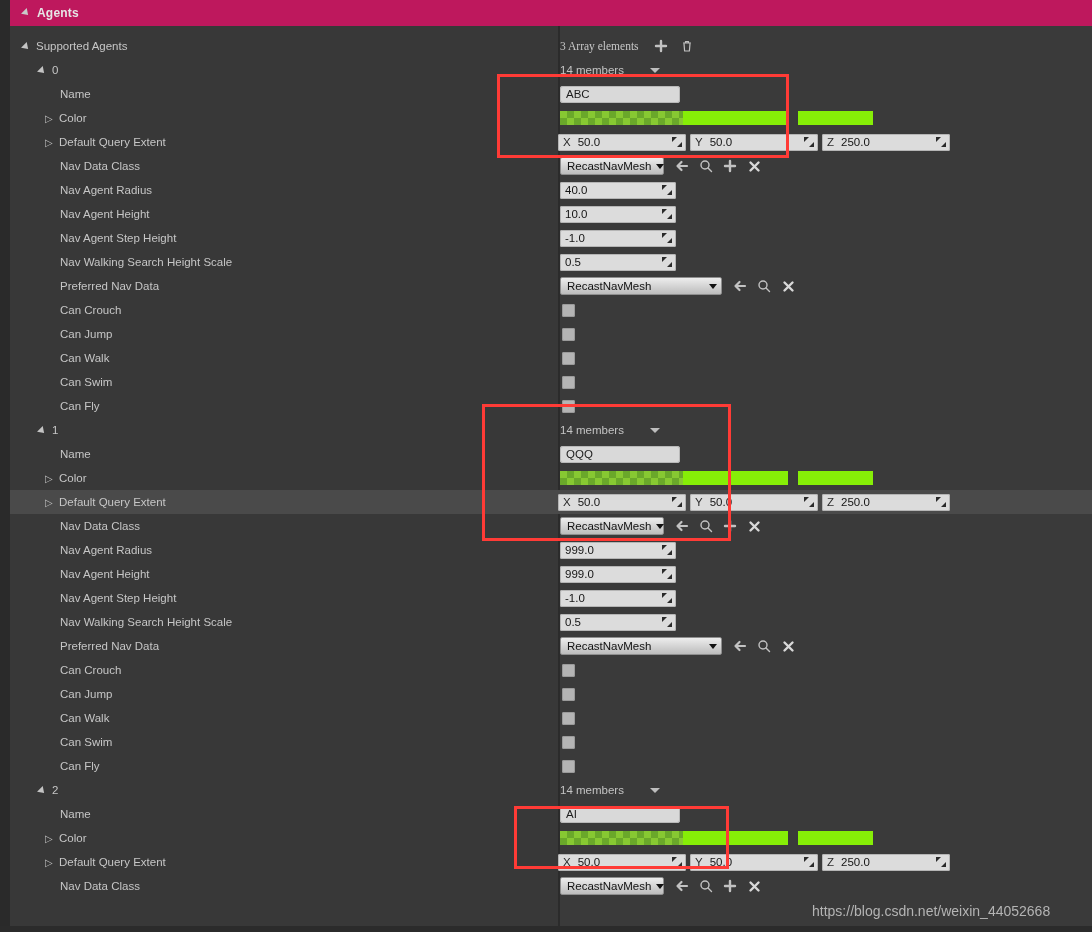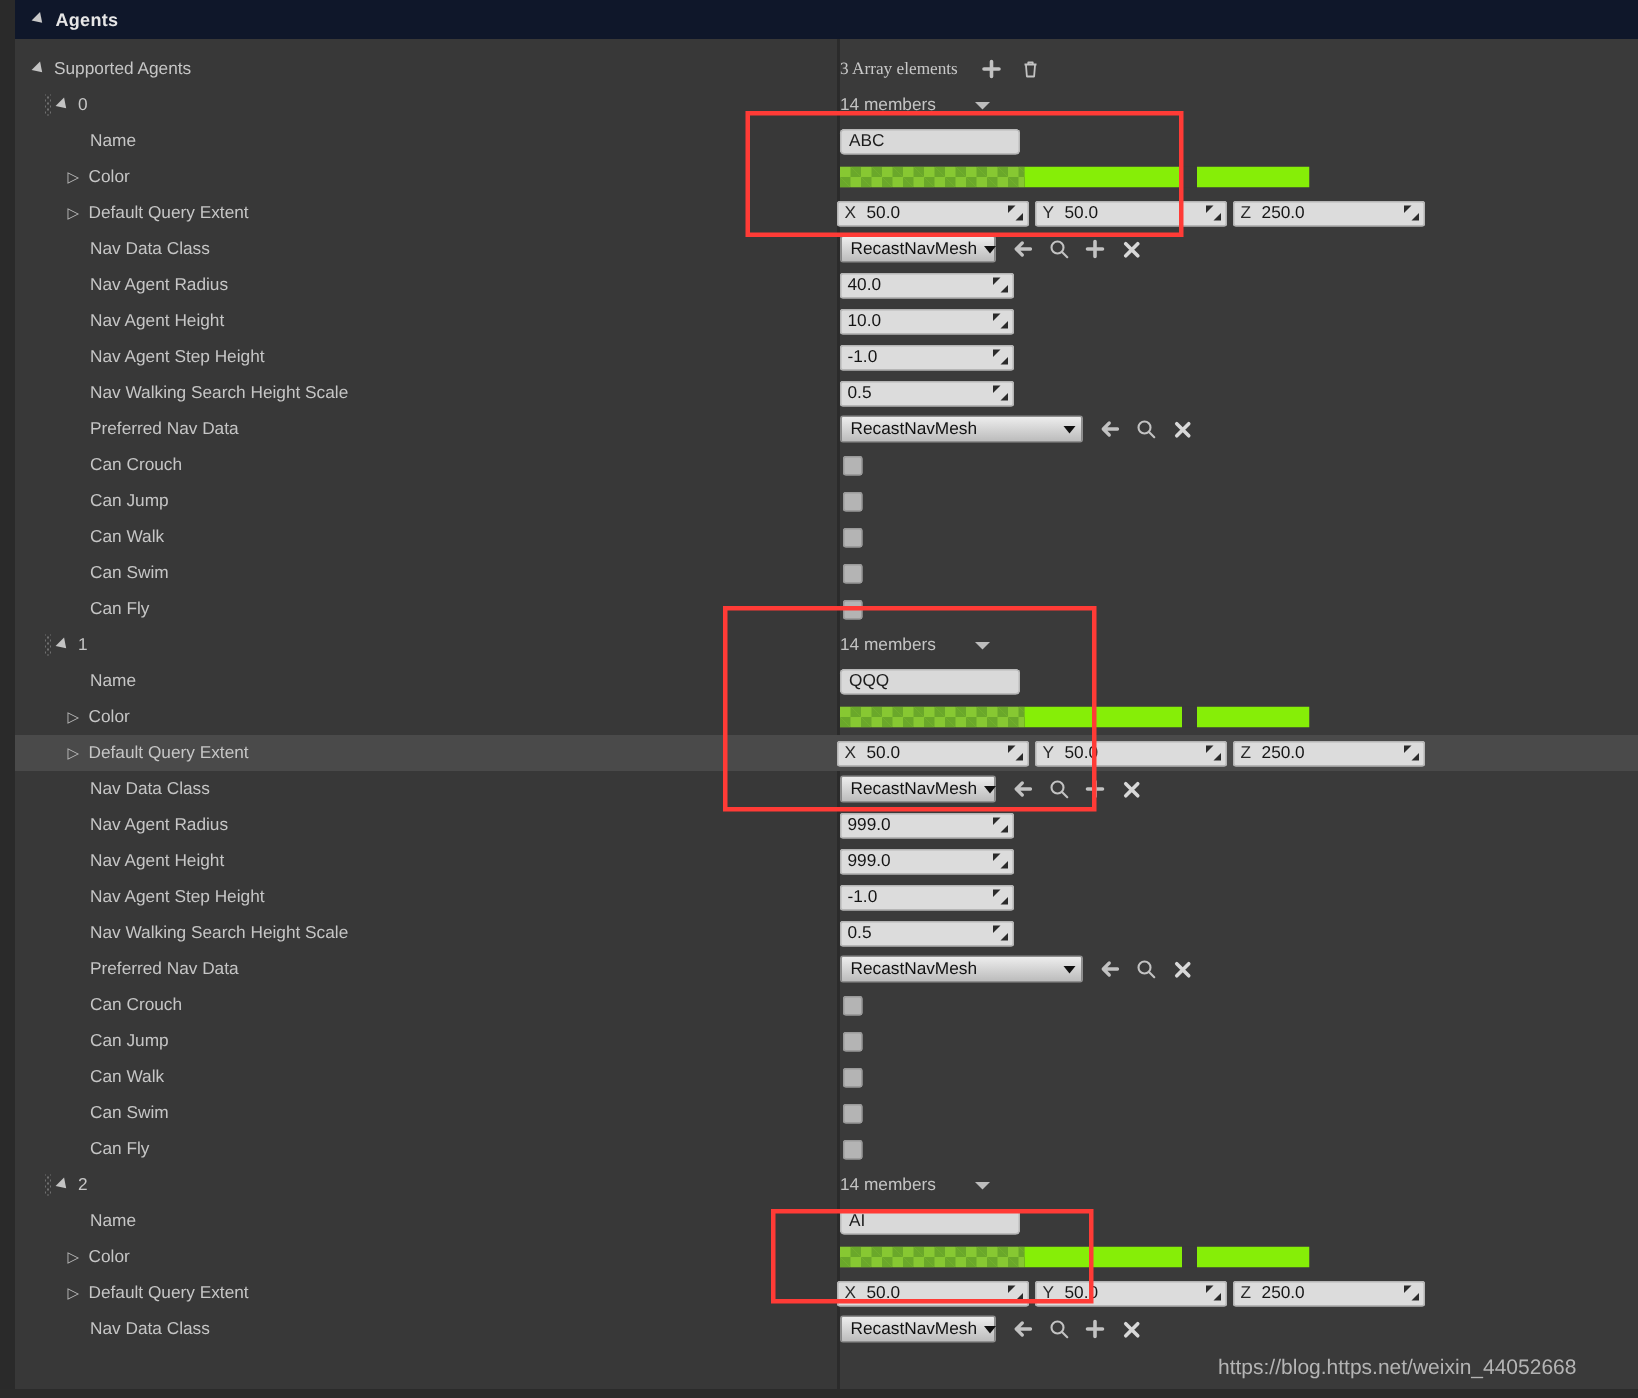--- a/index.html
+++ b/index.html
@@ -8,21 +8,21 @@
     background:#2a2a2a;
     font-family:"Liberation Sans","DejaVu Sans",sans-serif;
     font-size:11.5px;color:#c8c8c8;
     -webkit-font-smoothing:antialiased;
   }
   #root{position:relative;width:1092px;height:932px;}
 
   
   .cat-header{
     position:absolute;left:0;top:0;width:1092px;height:26px;
-    background:#0f172a;border-bottom:1px solid #202020;
+    background:#be185d;border-bottom:1px solid #202020;
     display:flex;align-items:center;
   }
   .cat-header .inner{display:flex;align-items:center;padding-left:22px;}
   .cat-header .title{font-size:12px;font-weight:bold;color:#e6e6e6;letter-spacing:.2px;}
   .tri-down{
     width:0;height:0;border-left:4.5px solid transparent;border-right:4.5px solid transparent;
     border-top:6px solid #c9c9c9;margin-right:7px;transform:rotate(-45deg);
   }
 
   
@@ -662,16 +662,16 @@
             </div>
           </div>
         </div>
       </div>
   </div>
 
   <div class="anno" style="left:497px;top:74px;width:292px;height:84px;"></div>
   <div class="anno" style="left:482px;top:404px;width:249px;height:137px;"></div>
   <div class="anno" style="left:514px;top:806px;width:215px;height:63px;"></div>
 
-  <div class="watermark" style="left:812px;top:903px;">https://blog.https.net/weixin_44052668</div>
+  <div class="watermark" style="left:812px;top:903px;">https://blog.csdn.net/weixin_44052668</div>
   <div class="edge-left"></div>
   <div class="bottom-strip"></div>
 </div>
 
 </body></html>

